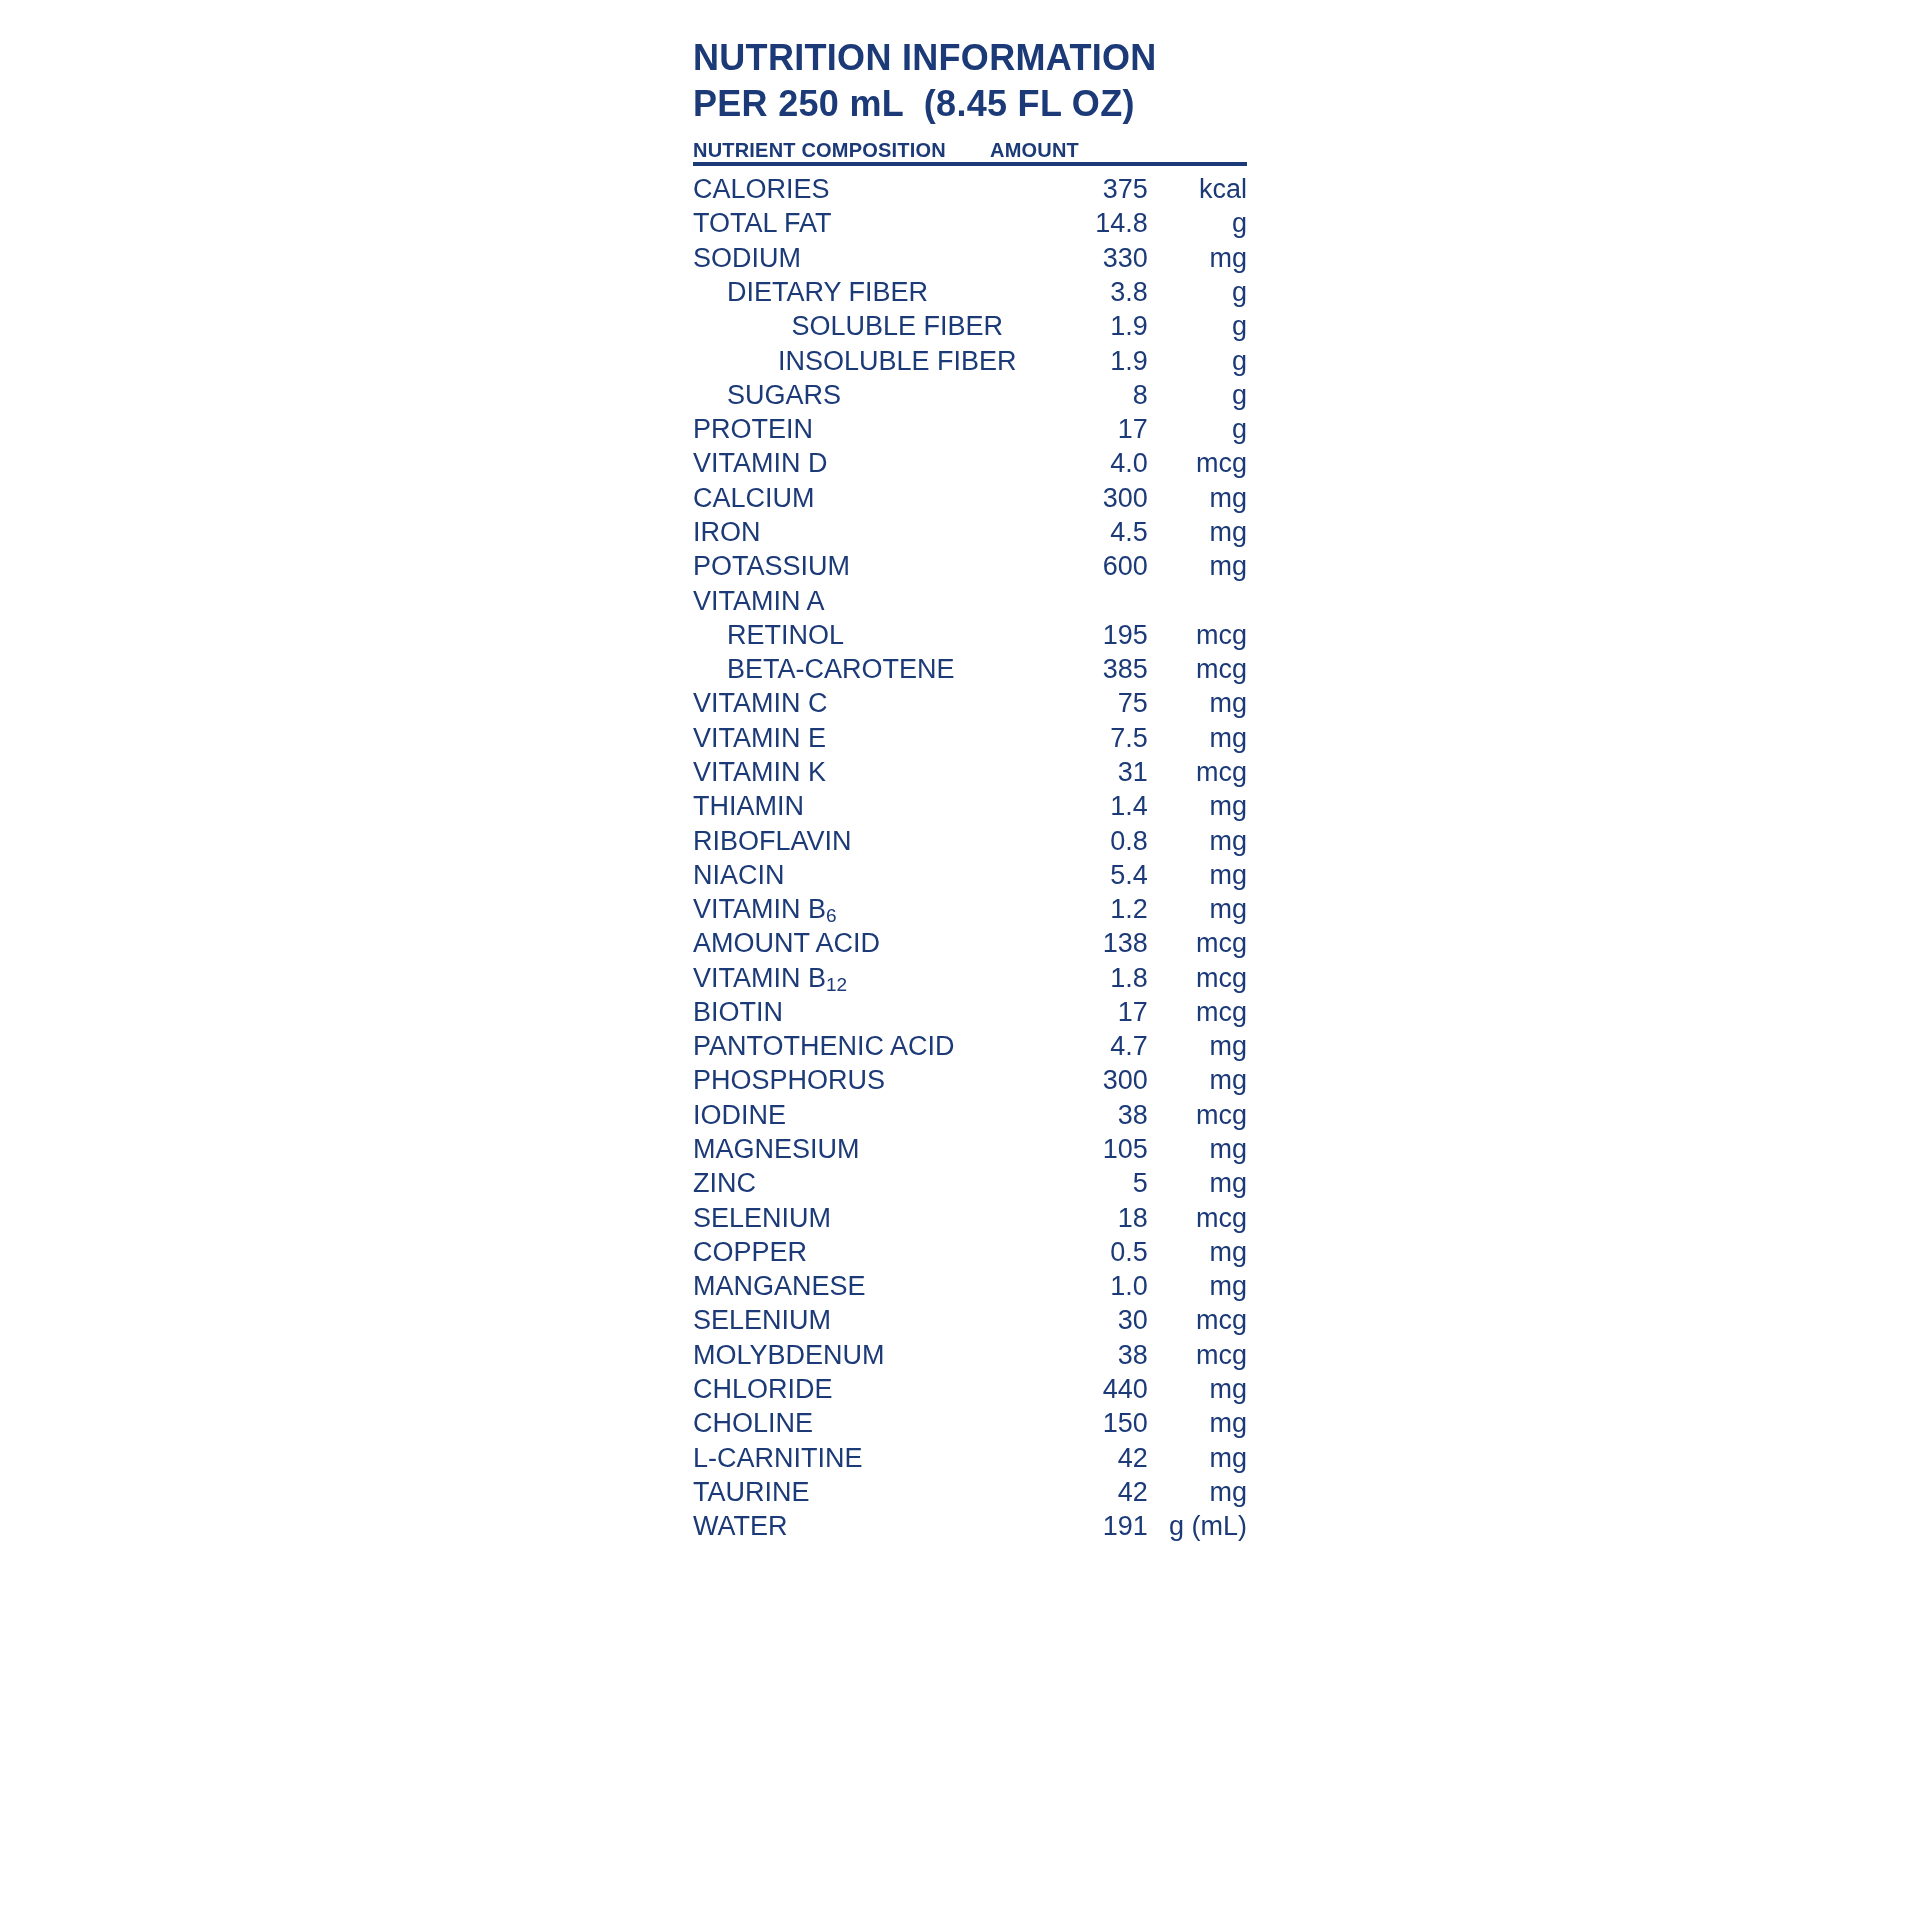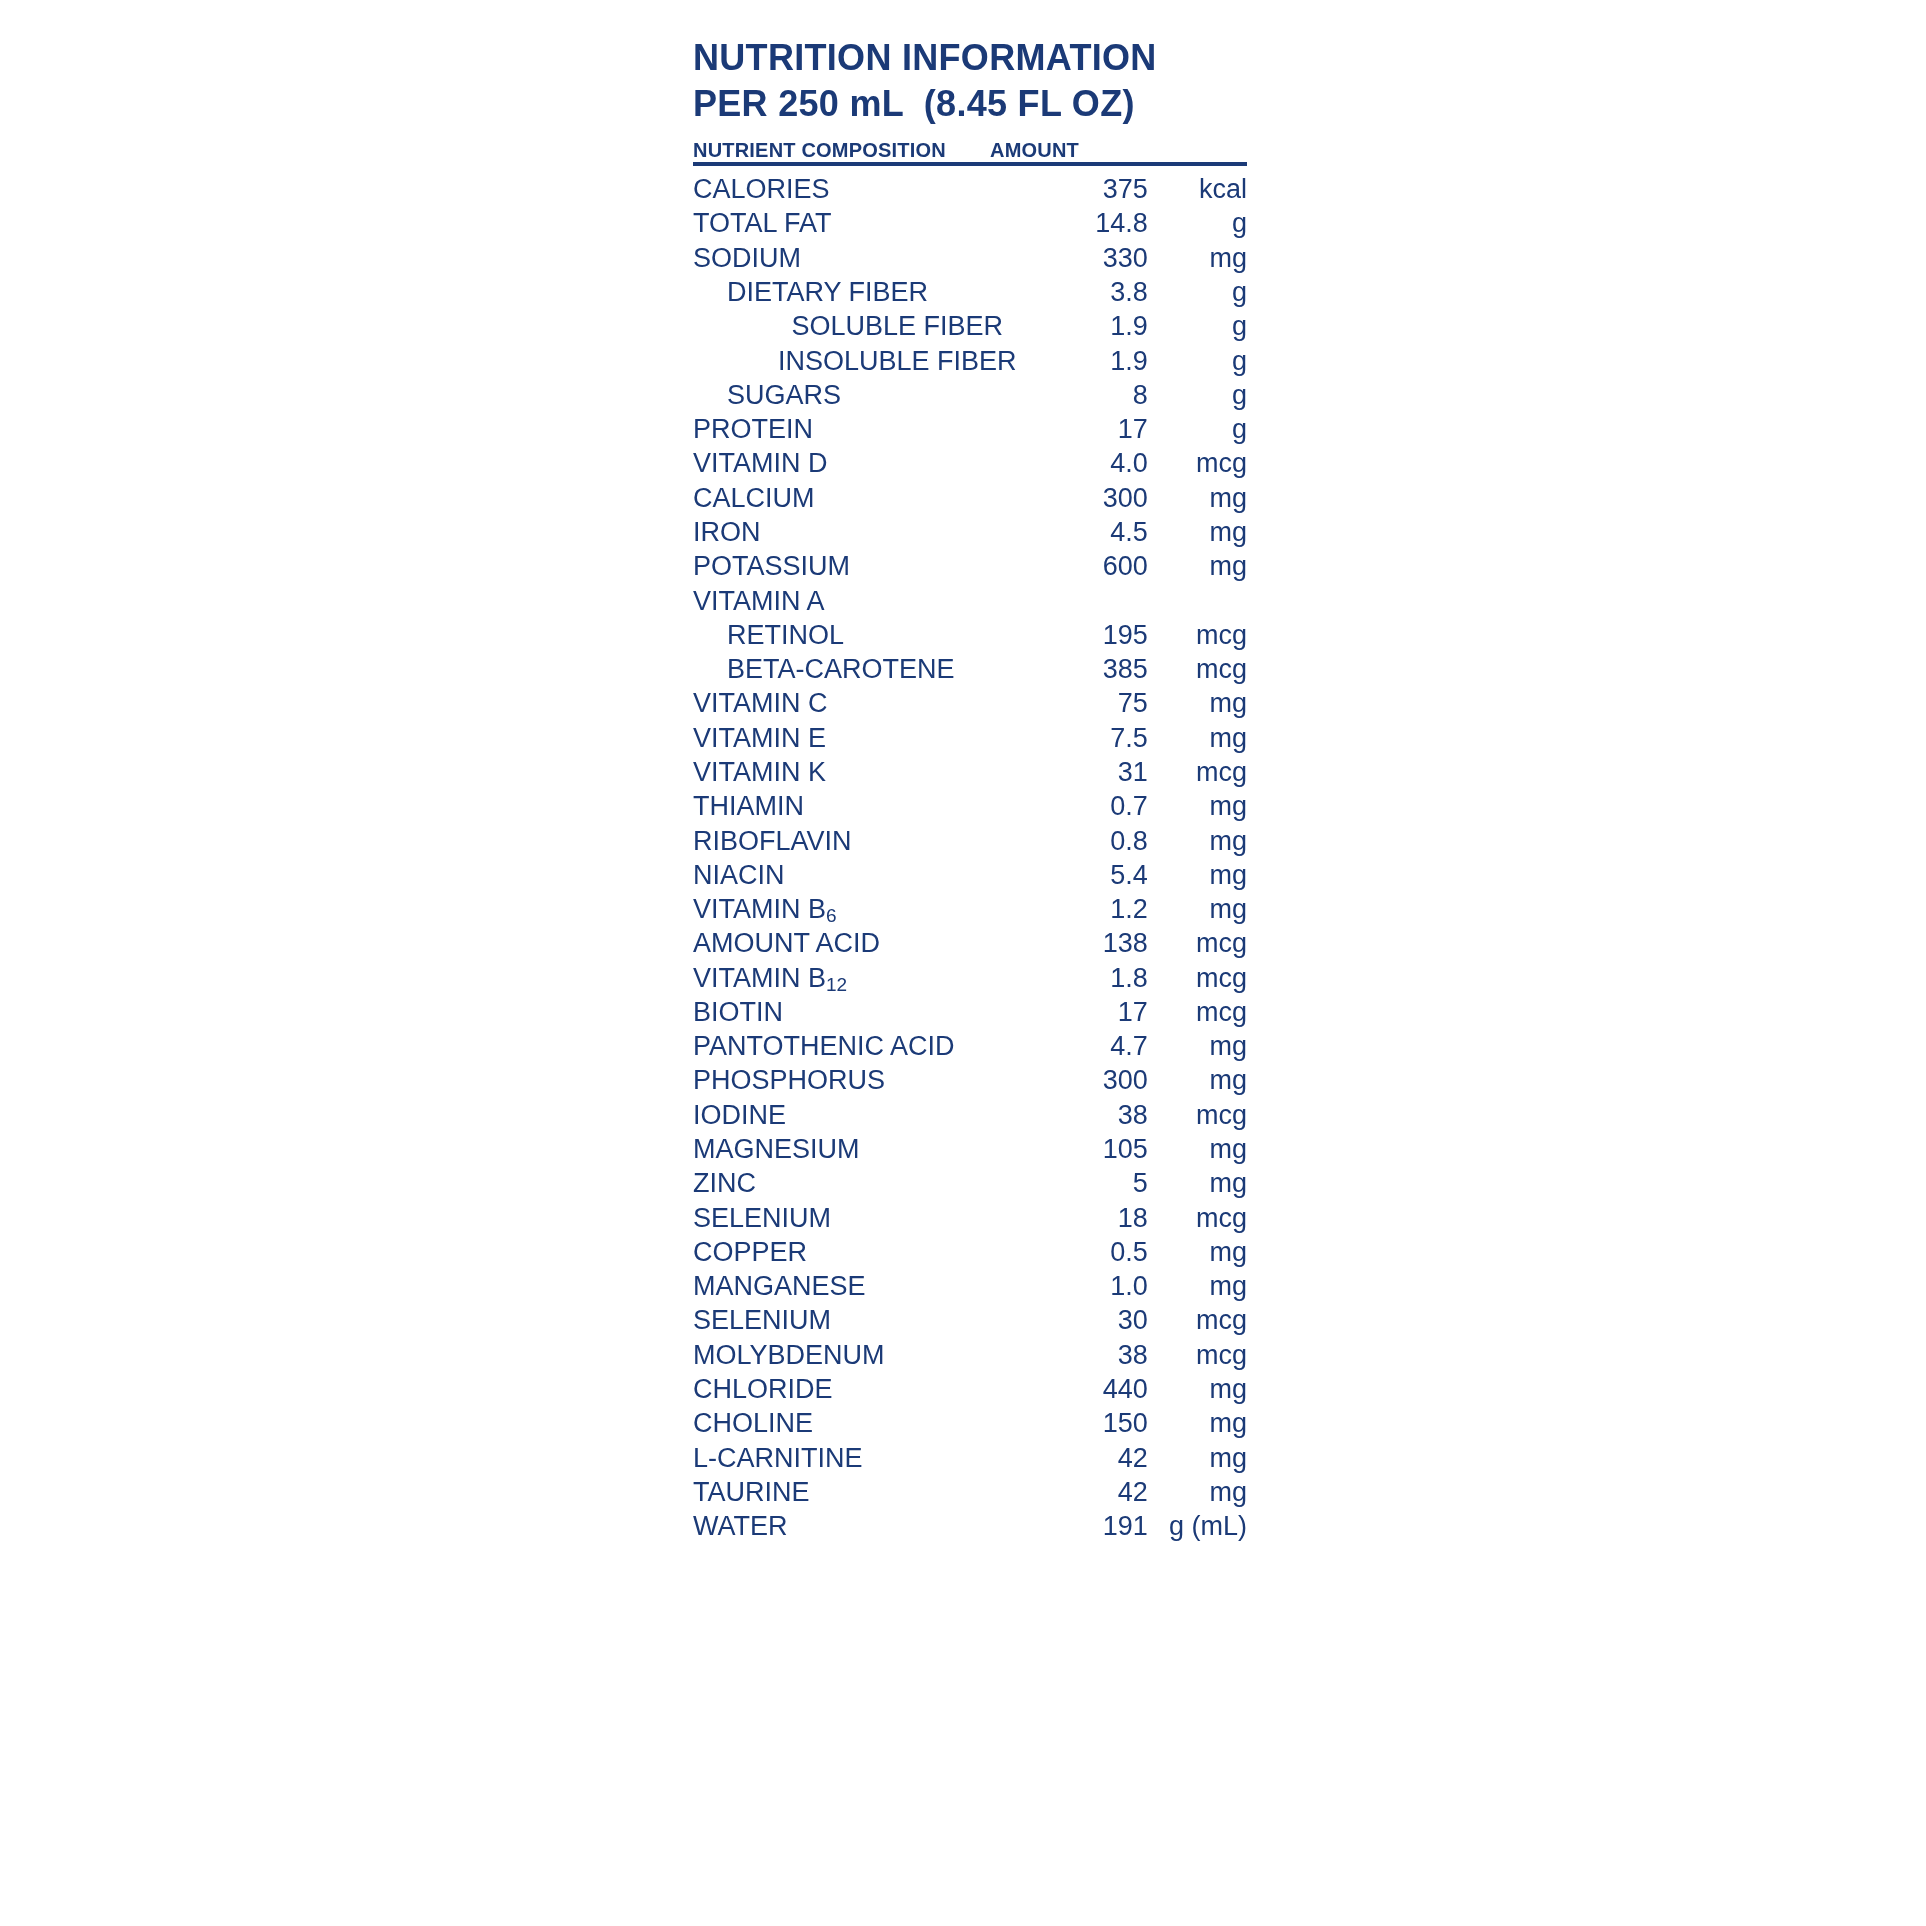--- a/index.html
+++ b/index.html
@@ -183,21 +183,21 @@
           <td class="amount">7.5</td>
           <td class="unit">mg</td>
         </tr>
         <tr>
           <td class="name">VITAMIN K</td>
           <td class="amount">31</td>
           <td class="unit">mcg</td>
         </tr>
         <tr>
           <td class="name">THIAMIN</td>
-          <td class="amount">0.7</td>
+          <td class="amount">1.4</td>
           <td class="unit">mg</td>
         </tr>
         <tr>
           <td class="name">RIBOFLAVIN</td>
           <td class="amount">0.8</td>
           <td class="unit">mg</td>
         </tr>
         <tr>
           <td class="name">NIACIN</td>
           <td class="amount">5.4</td>

